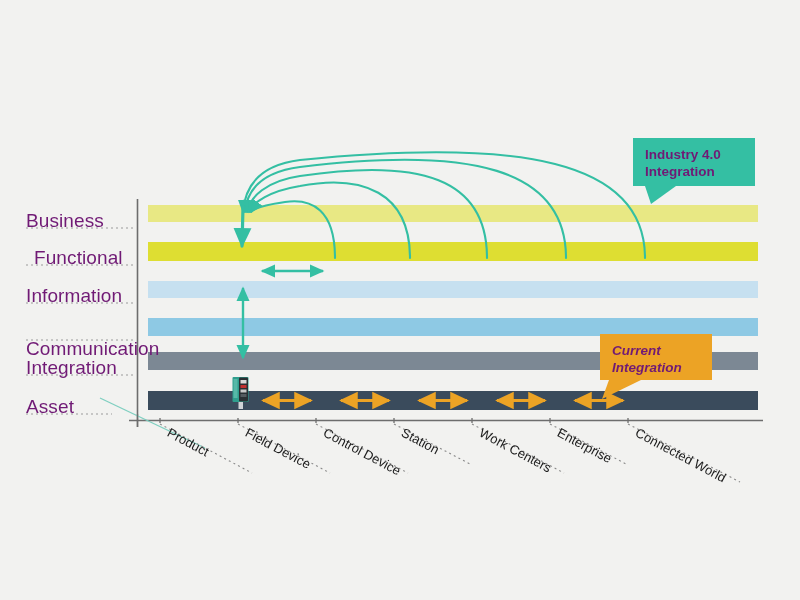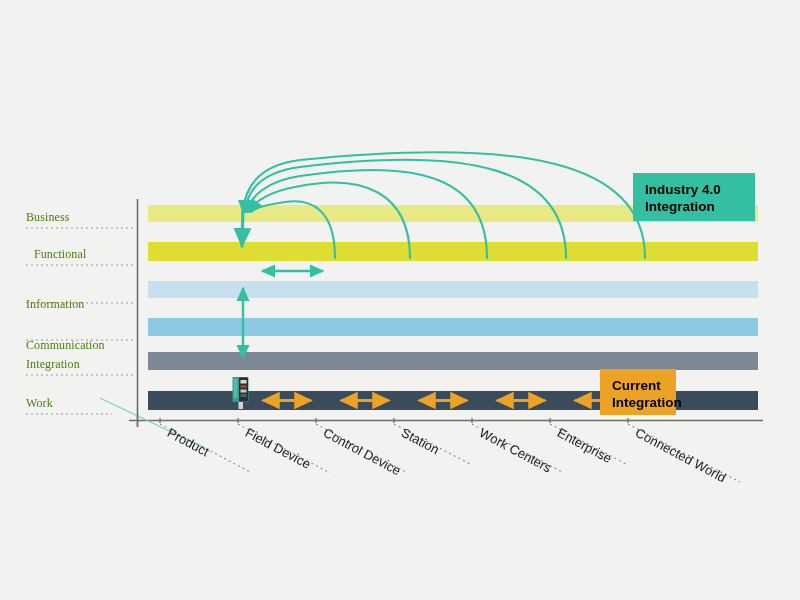--- a/index.html
+++ b/index.html
@@ -7,45 +7,44 @@
     width:800px;height:600px;
     background:#f2f2f0;
     font-family:"Liberation Sans", sans-serif;
     overflow:hidden;
     position:relative;
   }
   #stage{position:absolute;inset:0;}
   svg.layer{position:absolute;left:0;top:0;width:800px;height:600px;}
   .rowlabel{
     position:absolute;
-    font-size:12px;
-    color:#4d7c0f;
+    font-size:19px;
+    color:#701a75;
     white-space:nowrap;
     letter-spacing:.1px;
-    font-family:Liberation Serif, serif;
   }
   .callout{
     position:absolute;
-    color:#000000;
+    color:#701a75;
     font-size:13.5px;
     font-weight:bold;
     line-height:17px;
     padding:8px 16px 9px 12px;
     box-sizing:border-box;
     white-space:nowrap;
-    margin-top:35px;
   }
   .callout span{display:block;}
   #callout-i40{
     left:633px;top:138px;width:122px;height:48px;
     background:#34bfa3;
   }
   #callout-current{
-    left:600px;top:334px;width:76px;height:46px;
+    left:600px;top:334px;width:112px;height:46px;
     background:#eca325;
+    font-style:italic;
   }
   .axis-tick-label{
     position:absolute;
     font-size:13px;
     color:#1c1c1c;
     white-space:nowrap;
     transform-origin:0 0;
     transform:rotate(28deg);
   }
   .device{
@@ -141,24 +140,24 @@
       <line x1="26" y1="375" x2="133" y2="375"></line>
       <line x1="26" y1="414" x2="112" y2="414"></line>
     </g>
 
     <polygon points="645,186 676,186 651,204" fill="#34bfa3"></polygon>
     <polygon points="609,380 641,380 602,399" fill="#eca325"></polygon>
   </svg>
 
   <div class="rowlabel" style="left:26px;top:210px;">Business</div>
   <div class="rowlabel" style="left:26px;top:247px;margin-left:8px;">Functional</div>
-  <div class="rowlabel" style="left:26px;top:285px;margin-top:12px;">Information</div>
+  <div class="rowlabel" style="left:26px;top:285px;">Information</div>
   <div class="rowlabel" style="left:26px;top:338px;">Communication</div>
   <div class="rowlabel" style="left:26px;top:357px;">Integration</div>
-  <div class="rowlabel" style="left:26px;top:396px;">Work</div>
+  <div class="rowlabel" style="left:26px;top:396px;">Asset</div>
 
   <div class="axis-tick-label" style="left:172px;top:425px;">Product</div>
   <div class="axis-tick-label" style="left:250px;top:425px;">Field Device</div>
   <div class="axis-tick-label" style="left:328px;top:425px;">Control Device</div>
   <div class="axis-tick-label" style="left:406px;top:425px;">Station</div>
   <div class="axis-tick-label" style="left:484px;top:425px;">Work Centers</div>
   <div class="axis-tick-label" style="left:562px;top:425px;">Enterprise</div>
   <div class="axis-tick-label" style="left:640px;top:425px;">Connected World</div>
 
   <div class="callout" id="callout-i40">

